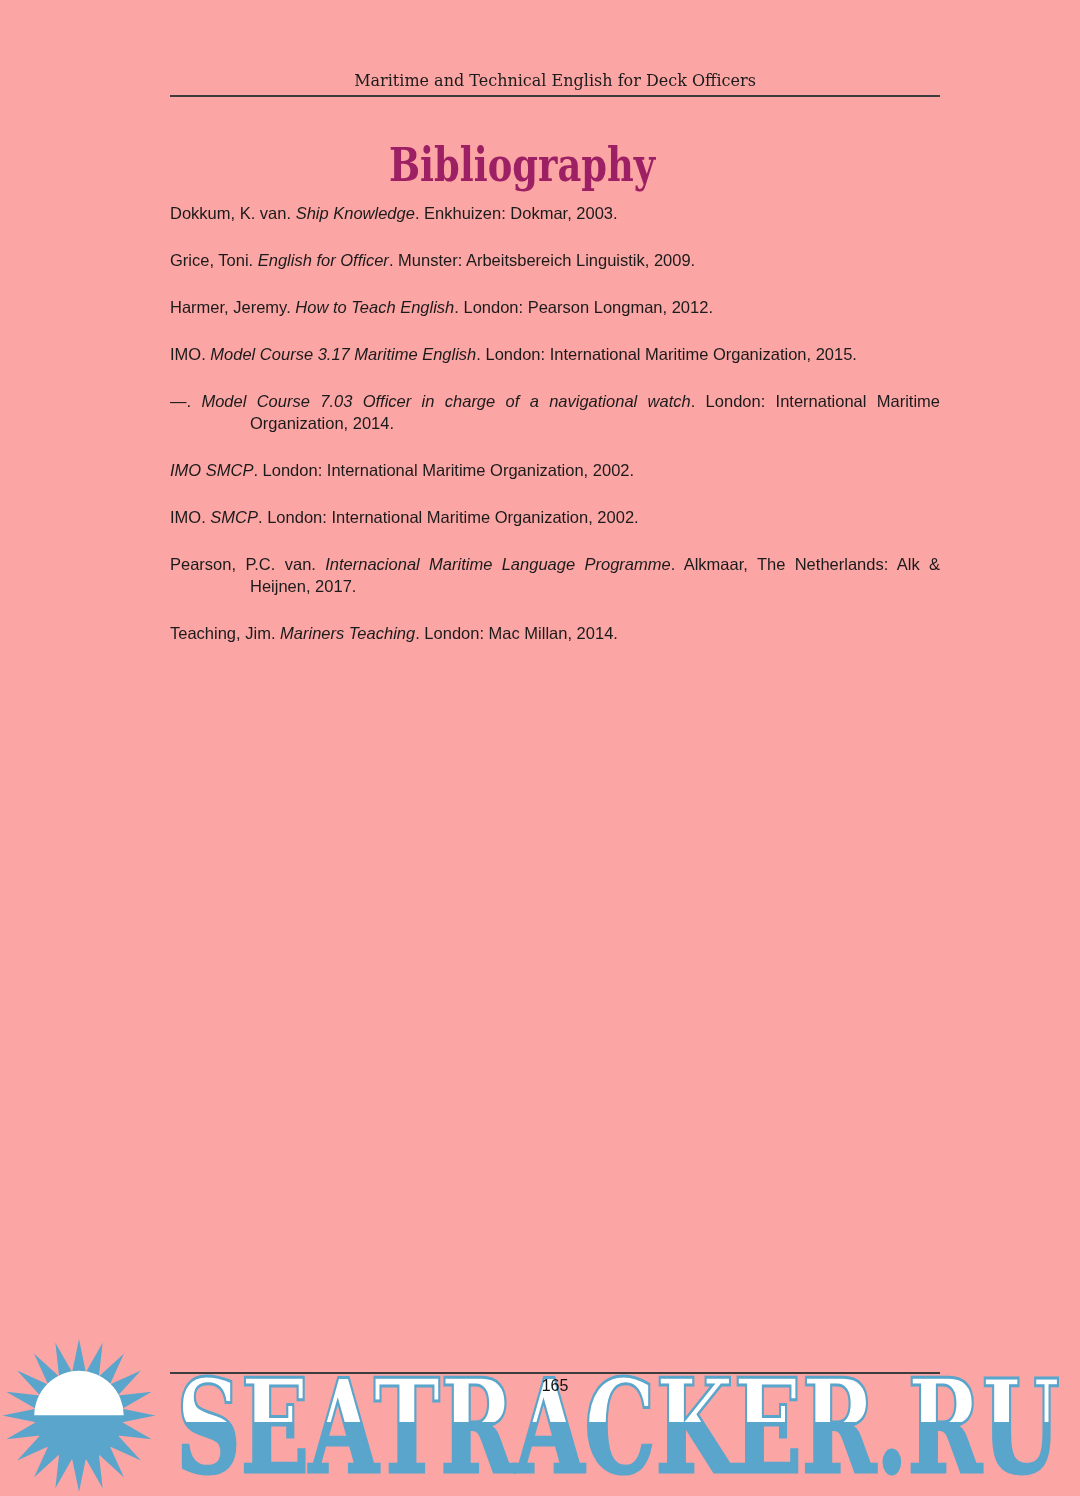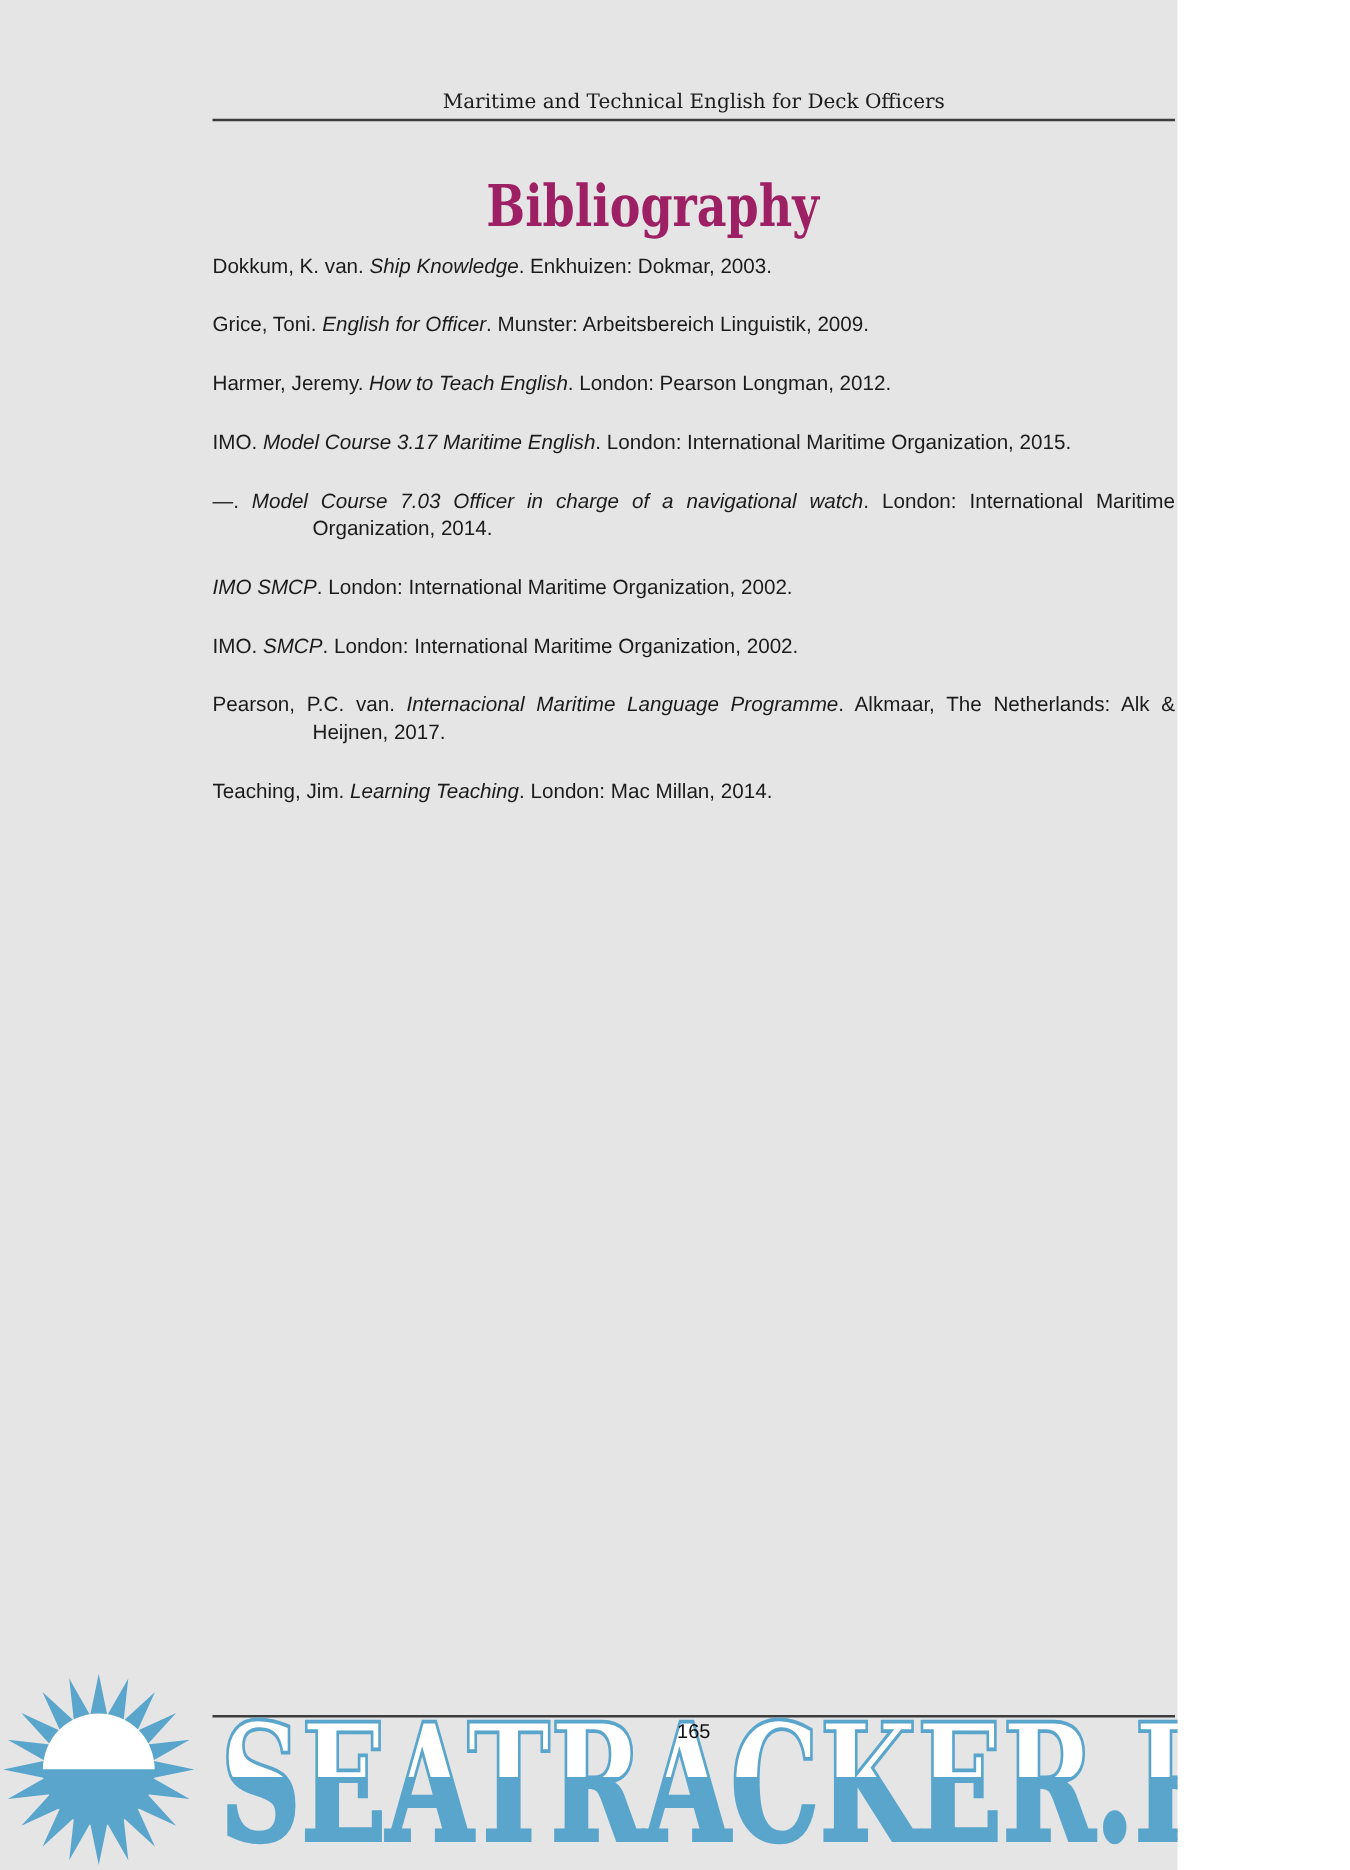--- a/index.html
+++ b/index.html
@@ -1,20 +1,20 @@
 <!DOCTYPE html>
 <html><head>
 <meta charset="utf-8">
 <style>
   html, body { margin: 0; padding: 0; background: #ffffff; }
   .page {
     position: relative;
-    width: 942px;
+    width: 1080px;
     height: 1496px;
-    background: #e5e5e5;
+    background: #fca5a5;
     overflow: hidden;
     font-family: "Liberation Sans", sans-serif;
     color: #1b1b1b;
   }
 
   
   .header-title {
     position: absolute;
     top: 71px;
     left: 170px;
@@ -116,21 +116,21 @@
     <h1 class="page-title"><span class="title-inner" style="color: rgb(158, 32, 100);">Bibliography</span></h1>
     <div class="entries">
         <p class="entry"><span>Dokkum, K. van. </span><em>Ship Knowledge</em><span>. Enkhuizen: Dokmar, 2003.</span></p>
         <p class="entry"><span>Grice, Toni. </span><em>English for Officer</em><span>. Munster: Arbeitsbereich Linguistik, 2009.</span></p>
         <p class="entry"><span>Harmer, Jeremy. </span><em>How to Teach English</em><span>. London: Pearson Longman, 2012.</span></p>
         <p class="entry"><span>IMO. </span><em>Model Course 3.17 Maritime English</em><span>. London: International Maritime Organization, 2015.</span></p>
         <p class="entry"><span>—. </span><em>Model Course 7.03 Officer in charge of a navigational watch</em><span>. London: International Maritime Organization, 2014.</span></p>
         <p class="entry"><em>IMO SMCP</em><span>. London: International Maritime Organization, 2002.</span></p>
         <p class="entry"><span>IMO. </span><em>SMCP</em><span>. London: International Maritime Organization, 2002.</span></p>
         <p class="entry"><span>Pearson, P.C. van. </span><em>Internacional Maritime Language Programme</em><span>. Alkmaar, The Netherlands: Alk &amp; Heijnen, 2017.</span></p>
-        <p class="entry"><span>Teaching, Jim. </span><em>Learning Teaching</em><span>. London: Mac Millan, 2014.</span></p>
+        <p class="entry"><span>Teaching, Jim. </span><em>Mariners Teaching</em><span>. London: Mac Millan, 2014.</span></p>
       </div>
   </div>
 
   <div class="footer-rule"></div>
   <div class="page-number">165</div>
 
   <svg class="watermark-sun" viewBox="0 0 156 162" aria-hidden="true">
     <polygon class="wm-fill" points="78,4 84.9,37.5 101.8,7.8 98,41.8 123.3,18.7 109.1,49.9 140.3,35.7 117.2,61 151.2,57.2 121.5,74.1 155,81 121.5,87.9 151.2,104.8 117.2,101 140.3,126.3 109.1,112.1 123.3,143.3 98,120.2 101.8,154.2 84.9,124.5 78,158 71.1,124.5 54.2,154.2 58,120.2 32.7,143.3 46.9,112.1 15.7,126.3 38.8,101 4.8,104.8 34.5,87.9 1,81 34.5,74.1 4.8,57.2 38.8,61 15.7,35.7 46.9,49.9 32.7,18.7 58,41.8 54.2,7.8 71.1,37.5" fill="#5aa5cb"></polygon>
     <path d="M 33,81 A 45,45 0 0 1 123,81 Z" fill="#ffffff"></path>
     <path class="wm-fill" d="M 33,81 A 45,45 0 0 0 123,81 Z" fill="#5aa5cb"></path>

